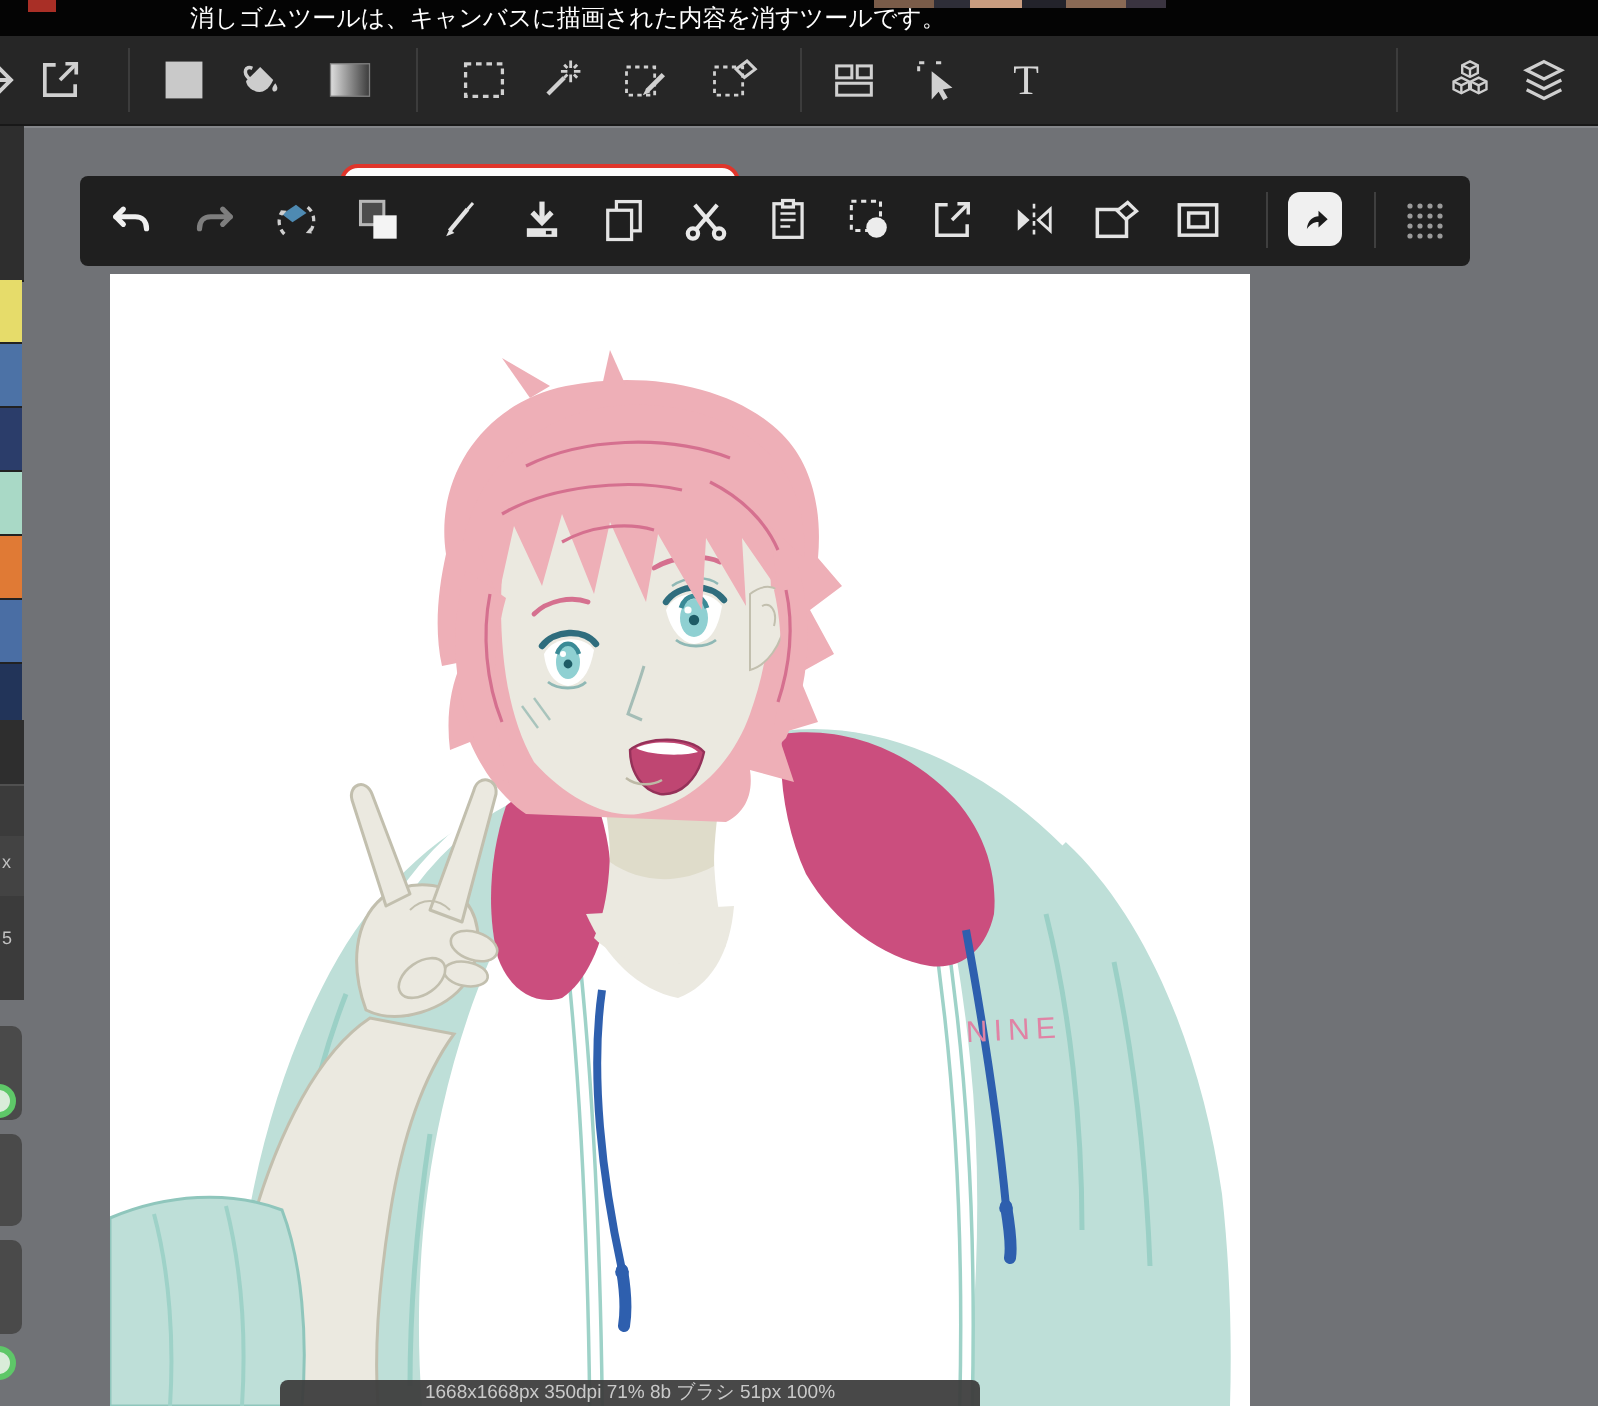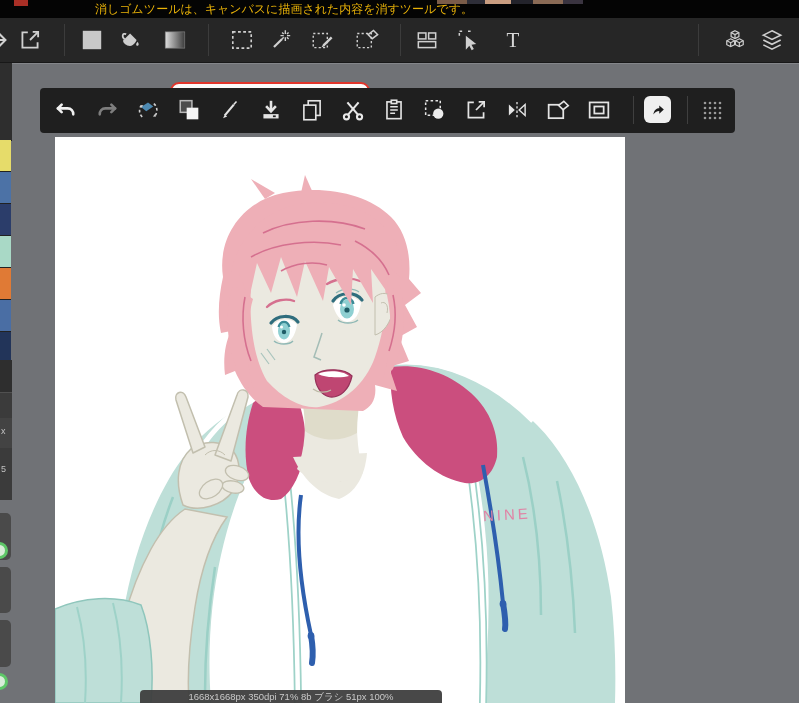--- a/index.html
+++ b/index.html
@@ -1,20 +1,20 @@
 <!DOCTYPE html>
 <html><head>
 <meta charset="utf-8">
 <style>
   html,body{margin:0;padding:0;background:#4a4a4a;}
   .app{position:relative;width:799px;height:703px;background:#707276;overflow:hidden;
        font-family:"Liberation Sans",sans-serif;}
   
   .topbar{position:absolute;left:0;top:0;width:799px;height:18px;background:#040404;z-index:30;}
-  .tooltip-text{position:absolute;left:95px;top:0;height:18px;line-height:19px;color:#eab308;
+  .tooltip-text{position:absolute;left:95px;top:0;height:18px;line-height:19px;color:#ffffff;
        font-size:12px;white-space:nowrap;}
   .frag{position:absolute;top:0;height:6px;}
   
   .main-toolbar{position:absolute;left:0;top:18px;width:799px;height:44px;background:#262626;
        border-bottom:1px solid #181818;z-index:25;}
   .tb-btn{position:absolute;top:9px;width:26px;height:26px;display:flex;align-items:center;
        justify-content:center;}
   .tb-sep{position:absolute;top:6px;width:1px;height:32px;background:#3c3c3c;}
   .t-glyph{font-family:"Liberation Serif",serif;font-size:21px;color:#d6d6d6;line-height:26px;}
   
@@ -34,21 +34,21 @@
        border-radius:4px;z-index:10;}
   .ft-btn{position:absolute;top:8px;width:28px;height:28px;display:flex;align-items:center;
        justify-content:center;}
   .ft-sep{position:absolute;top:8px;width:1px;height:28px;background:#3f3f3f;}
   .share-btn{position:absolute;top:8px;width:27px;height:27px;background:#f0f0f0;border-radius:6px;
        display:flex;align-items:center;justify-content:center;}
   
   .canvas{position:absolute;left:55px;top:137px;width:570px;height:566px;background:#ffffff;
        z-index:5;overflow:hidden;}
   
-  .status-bar{position:absolute;left:140px;top:690px;width:302px;height:13px;
+  .status-bar{position:absolute;left:140px;top:690px;width:350px;height:13px;
        background:rgba(62,62,62,.95);border-radius:4px 4px 0 0;z-index:15;
        color:#c9c9c9;font-size:9.5px;line-height:14px;text-align:center;white-space:nowrap;}
   svg{display:block;}
 </style>
 </head>
 <body>
 
 <div class="app">
 
   <div class="topbar">

